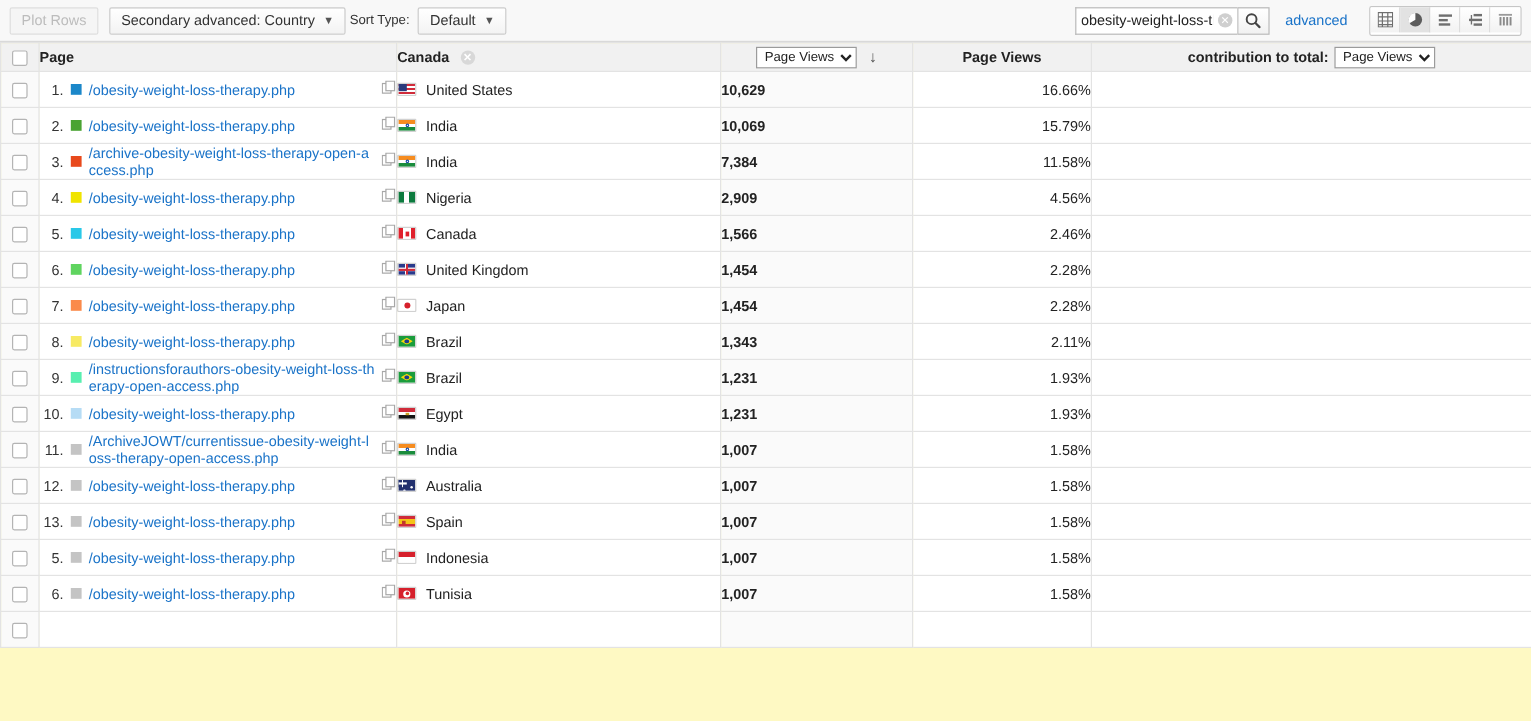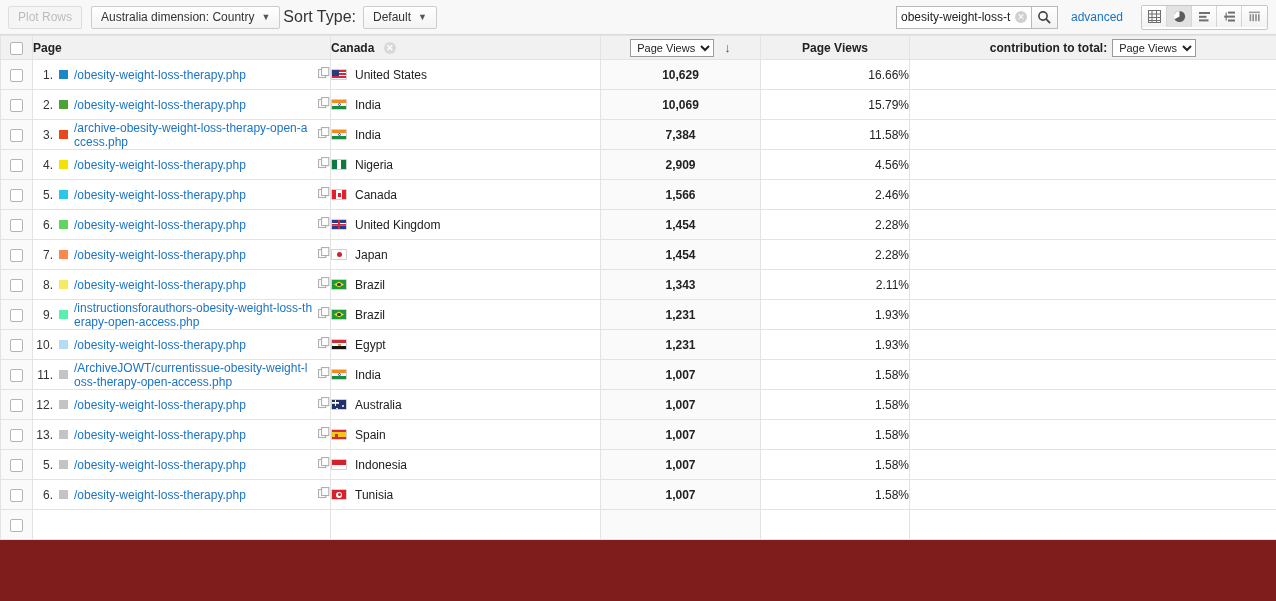--- a/index.html
+++ b/index.html
@@ -8,21 +8,21 @@
     background: #fff;
     font-family: "Liberation Sans", sans-serif;
     font-size: 12px;
     color: #222;
   }
   #app {
     position: relative;
     width: 1276px;
     height: 601px;
     overflow: hidden;
-    background: #7f1d1d;
+    background: #fef9c3;
   }
 
   
   .toolbar {
     position: relative;
     height: 35px;
     background: #f8f8f8;
     border-bottom: 1px solid #d9d9d9;
     display: flex;
     align-items: center;
@@ -51,21 +51,21 @@
     cursor: default;
   }
   .btn .caret {
     margin-left: 7px;
     font-size: 9px;
     color: #555;
     line-height: 1;
   }
   .tool-gap { width: 9px; }
   .sort-label {
-    font-size: 16px;
+    font-size: 11px;
     color: #333;
     margin: 0 7px 0 3px;
     white-space: nowrap;
   }
   .spacer { flex: 1 1 auto; }
 
   .search-wrap {
     display: flex;
     align-items: center;
     height: 23px;
@@ -319,21 +319,21 @@
     flex: 0 0 16px;
     margin-right: 8px;
     border: 1px solid rgba(0,0,0,.18);
     box-sizing: border-box;
     overflow: hidden;
     position: relative;
     border-radius: 1px;
   }
   .ctry-name { font-size: 12px; color: #222; }
   td.num {
-    text-align: center;
+    text-align: left;
     padding-right: 9px;
     font-size: 12px;
     font-weight: bold;
     color: #222;
     background: #fafafa;
     box-sizing: border-box;
   }
   td.pct {
     text-align: right;
     padding-right: 9px;
@@ -368,21 +368,21 @@
 <body>
 
 <div id="app">
 
   <div class="toolbar">
     <div class="btn disabled">
       <span>Plot Rows</span>
     </div>
     <div class="tool-gap"></div>
     <div class="btn">
-      <span>Australia dimension: Country</span>
+      <span>Secondary advanced: Country</span>
       <span class="caret">▼</span>
     </div>
     <span class="sort-label">Sort Type:</span>
     <div class="btn">
       <span>Default</span>
       <span class="caret">▼</span>
     </div>
 
     <div class="spacer"></div>
 

